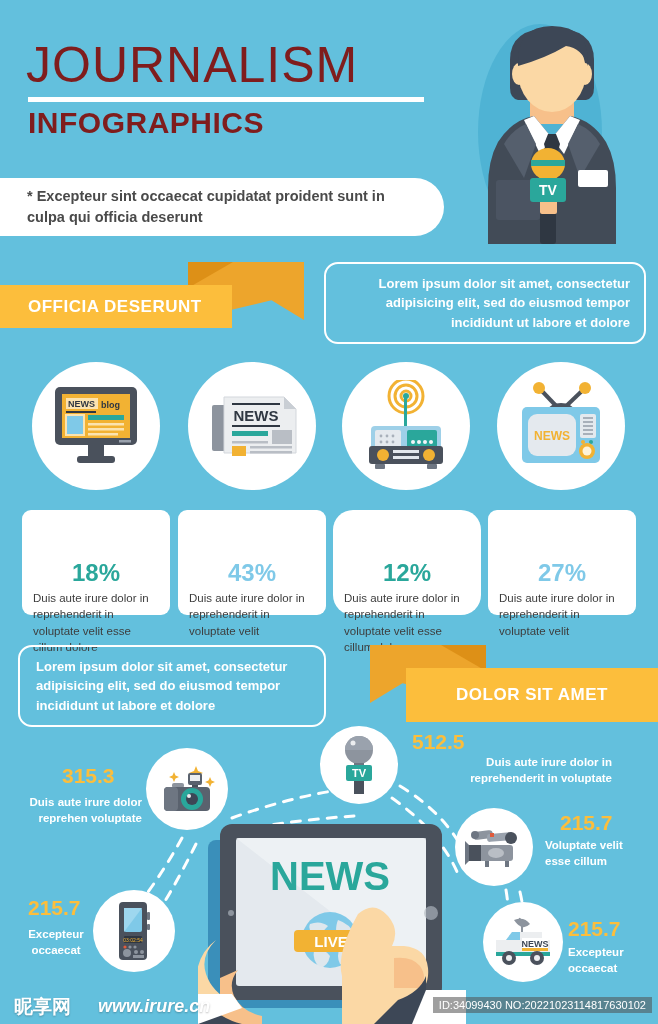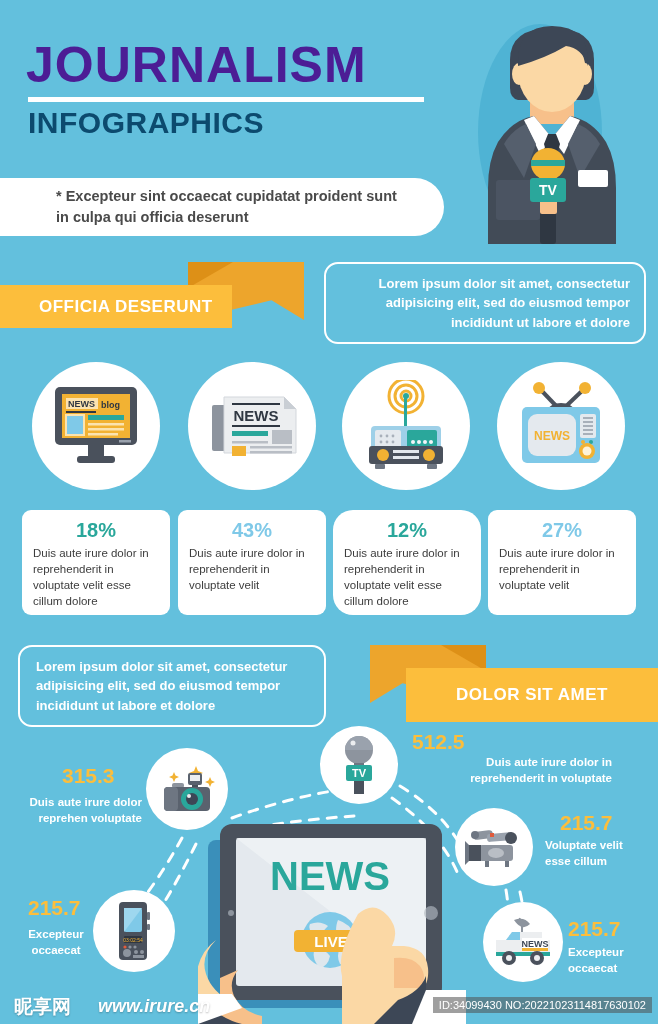--- a/index.html
+++ b/index.html
@@ -8,39 +8,39 @@
     background: #63c0dd;
     font-family: "Liberation Sans", sans-serif;
     overflow: hidden;
     position: relative;
   }
   .page { position: relative; width: 658px; height: 1024px; background: #63c0dd; overflow: hidden; }
 
   
   .hdr-title {
     position: absolute; left: 26px; top: 40px;
-    font-size: 50px; font-weight: bold; color: #4c1d95;
+    font-size: 50px; font-weight: normal; color: #7f1d1d;
     letter-spacing: 1px; line-height: 1;
   }
   .hdr-rule {
     position: absolute; left: 28px; top: 97px;
     width: 396px; height: 5px; background: #ffffff;
   }
   .hdr-sub {
     position: absolute; left: 28px; top: 106px;
-    font-size: 30px; font-weight: bold; color: #0c4a6e;
+    font-size: 30px; font-weight: bold; color: #7f1d1d;
     line-height: 1.16; letter-spacing: .5px;
   }
   .hdr-note {
     position: absolute; left: 0px; top: 178px;
     width: 444px; height: 58px;
     background: #ffffff;
     border-radius: 0 29px 29px 0;
     display: flex; align-items: center;
-    padding: 0 34px 0 56px;
+    padding: 0 34px 0 27px;
   }
   .hdr-note span {
     font-size: 14.5px; font-weight: bold; color: #4a4a4a; line-height: 1.42;
   }
 
   
   .reporter { position: absolute; left: 452px; top: 12px; width: 206px; height: 232px; }
 
   
   .ribbon1-fold {
@@ -53,21 +53,21 @@
     position: absolute; left: 188px; top: 262px;
     width: 116px; height: 58px;
     background: #eda52c;
     clip-path: polygon(0 0, 100% 0, 100% 100%, 72% 66%, 0 100%);
   }
   .ribbon1-bar {
     position: absolute; left: 0px; top: 285px;
     width: 232px; height: 43px;
     background: #fcbe3c;
     display: flex; align-items: center;
-    padding-left: 39px;
+    padding-left: 28px;
   }
   .ribbon1-bar span {
     font-size: 17px; font-weight: bold; color: #ffffff; letter-spacing: .5px;
   }
 
   
   .obox1 {
     position: absolute; left: 324px; top: 262px;
     width: 322px; height: 82px;
     border: 2px solid #ffffff; border-radius: 14px;
@@ -98,22 +98,22 @@
     position: absolute; top: 0;
     width: 148px; height: 105px;
     background: #ffffff; border-radius: 9px;
     padding: 9px 11px 0 11px;
   }
   .c0 { left: 22px; }
   .c1 { left: 178px; }
   .c2 { left: 333px; border-radius: 20px; }
   .c3 { left: 488px; }
   .card-pct {
-    text-align: center; font-size: 20px; font-weight: bold;
-    line-height: 1.1; margin-bottom: 4px;
+    text-align: center; font-size: 24px; font-weight: bold;
+    line-height: 1.1; margin-bottom: 4px; margin-top: 41px;
   }
   .card-txt { font-size: 11.5px; color: #3d3d3d; line-height: 1.4; }
 
   
   .obox2 {
     position: absolute; left: 18px; top: 645px;
     width: 308px; height: 82px;
     border: 2px solid #ffffff; border-radius: 14px;
     display: flex; align-items: center;
     padding: 0 16px;

